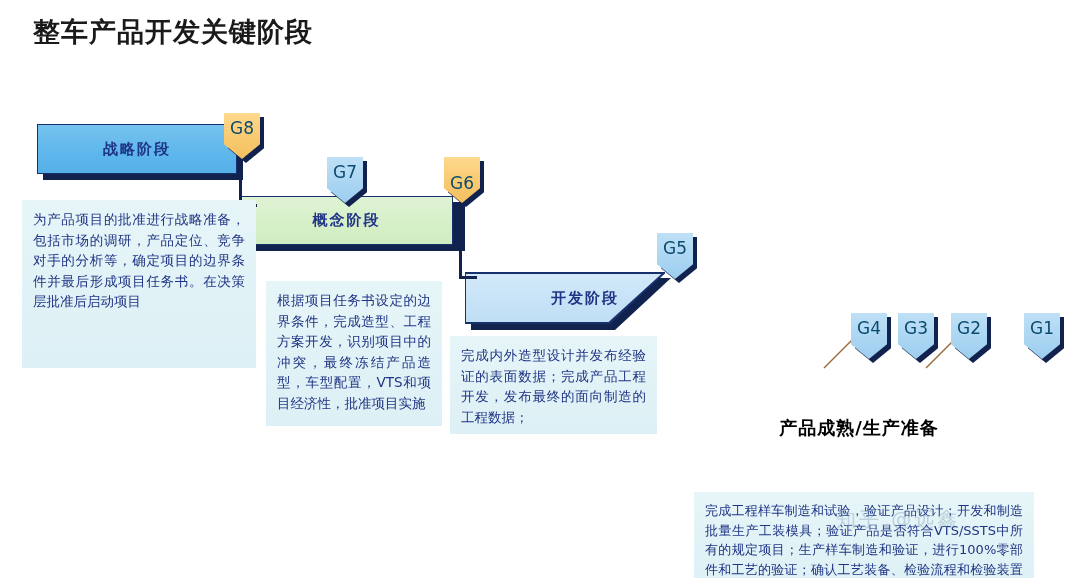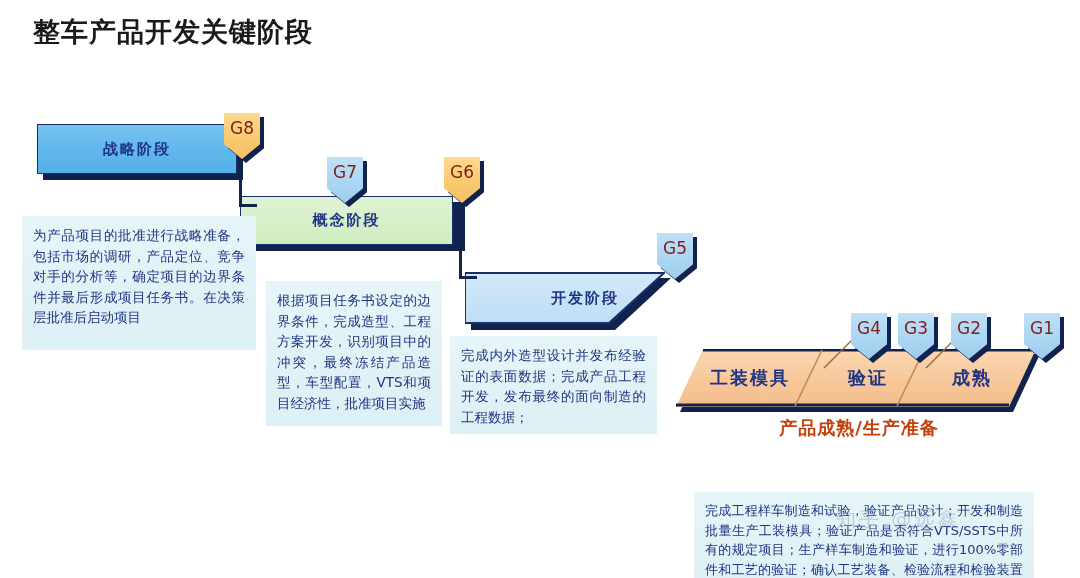--- a/index.html
+++ b/index.html
@@ -83,28 +83,28 @@
     position:absolute;top:0;height:58px;z-index:3;
     display:flex;align-items:center;justify-content:center;
     font-size:18px;font-weight:bold;color:#1f3484;letter-spacing:2px;
   }
   #mat-cell-0{left:14px;width:120px;}
   #mat-cell-1{left:148px;width:88px;}
   #mat-cell-2{left:248px;width:96px;}
   #maturity-caption{
     position:absolute;left:676px;top:416px;width:366px;
     text-align:center;font-size:18px;font-weight:bold;
-    color:#c2410c;letter-spacing:1px;
+    color:#000000;letter-spacing:1px;
   }
 
   
   .gate{
     position:absolute;width:36px;height:46px;z-index:6;
     display:flex;align-items:flex-start;justify-content:center;
-    font-size:17px;color:#7f1d1d;font-weight:normal;
+    font-size:17px;color:#0c4a6e;font-weight:normal;
     padding-top:5px;box-sizing:border-box;
   }
   .gate .gshadow{
     position:absolute;left:4px;top:4px;width:36px;height:46px;
     background:#11224f;z-index:-2;
     clip-path:polygon(0 0,100% 0,100% 68%,50% 100%,0 68%);
   }
   .gate .gbody{
     position:absolute;left:0;top:0;width:36px;height:46px;z-index:-1;
     clip-path:polygon(0 0,100% 0,100% 68%,50% 100%,0 68%);
@@ -120,21 +120,21 @@
   .desc{
     position:absolute;
     background:#e3f4f7;
     color:#1f3484;
     font-size:13.5px;line-height:1.52;
     padding:9px 11px;box-sizing:border-box;
     text-align:justify;
     font-family:"DejaVu Sans","Liberation Sans",sans-serif;
     z-index:4;
   }
-  #desc-strategy{left:22px;top:216px;width:234px;height:134px;
+  #desc-strategy{left:22px;top:200px;width:234px;height:168px;
       background:linear-gradient(180deg,#e6f5f8 0%,#ddf0f5 100%);}
   #desc-concept{left:266px;top:281px;width:176px;height:145px;
       background:linear-gradient(180deg,#e6f5f8 0%,#ddf0f5 100%);}
   #desc-develop{left:450px;top:336px;width:207px;height:98px;
       background:linear-gradient(180deg,#e6f5f8 0%,#ddf0f5 100%);}
   #desc-maturity{left:694px;top:446px;width:340px;height:114px;
       background:linear-gradient(180deg,#e6f5f8 0%,#dcf0f5 100%);
       font-size:13px;line-height:1.5;margin-top:46px;}
 
   
@@ -171,59 +171,40 @@
   </div>
 
   <div class="gate blue" style="left:327px;top:157px;">
     <span class="gshadow"></span>
     <span class="gbody"></span>
     <span class="gtxt">G7</span>
   </div>
 
   <div class="conn" style="left:459px;top:236px;width:2.5px;height:42px;"></div>
   <div class="conn" style="left:459px;top:276px;width:18px;height:2.5px;"></div>
-  <div class="gate orange" style="left:444px;top:157px;">
+  <div class="gate orange" style="left:444px;top:157px;align-items:center;">
     <span class="gshadow"></span>
     <span class="gbody"></span>
     <span class="gtxt">G6</span>
   </div>
 
   <div class="shadow" id="stage-develop-shadow"></div>
   <div class="stage" id="stage-develop">
     <span class="lbl">开发阶段</span>
   </div>
   <svg id="stage-develop-outline" viewBox="0 0 200 52" preserveAspectRatio="none">
     <polygon points="0,1 199,1 144,51 0,51" fill="none" stroke="#16306b" stroke-width="2"></polygon>
   </svg>
 
   <div class="gate blue" style="left:657px;top:233px;">
     <span class="gshadow"></span>
     <span class="gbody"></span>
     <span class="gtxt">G5</span>
   </div>
 
-  <div id="maturity-wrap">
-    <div id="maturity-shadow"></div>
-    <div id="maturity-body"></div>
-    <svg style="position:absolute;left:0;top:0;width:360px;height:58px;z-index:2;" viewBox="0 0 360 58" preserveAspectRatio="none">
-      <line x1="27" y1="1" x2="360" y2="1" stroke="#11224f" stroke-width="3"></line>
-      <line x1="0" y1="56" x2="333" y2="56" stroke="#11224f" stroke-width="3"></line>
-      <line x1="146" y1="1" x2="119" y2="57" stroke="#c08a54" stroke-width="1.6"></line>
-      <line x1="248" y1="1" x2="221" y2="57" stroke="#c08a54" stroke-width="1.6"></line>
-    </svg>
-    <div class="mat-cell" id="mat-cell-0">
-      <span>工装模具</span>
-    </div>
-    <div class="mat-cell" id="mat-cell-1">
-      <span>验证</span>
-    </div>
-    <div class="mat-cell" id="mat-cell-2">
-      <span>成熟</span>
-    </div>
-  </div>
   <div id="maturity-caption">产品成熟/生产准备</div>
 
   <svg style="position:absolute;left:676px;top:310px;width:366px;height:60px;z-index:5;" viewBox="0 0 366 60" preserveAspectRatio="none">
     <line x1="176" y1="30" x2="148" y2="58" stroke="#9a6a3a" stroke-width="1.4"></line>
     <line x1="278" y1="30" x2="250" y2="58" stroke="#9a6a3a" stroke-width="1.4"></line>
   </svg>
 
   <div class="gate blue" style="left:851px;top:313px;">
     <span class="gshadow"></span>
     <span class="gbody"></span>

